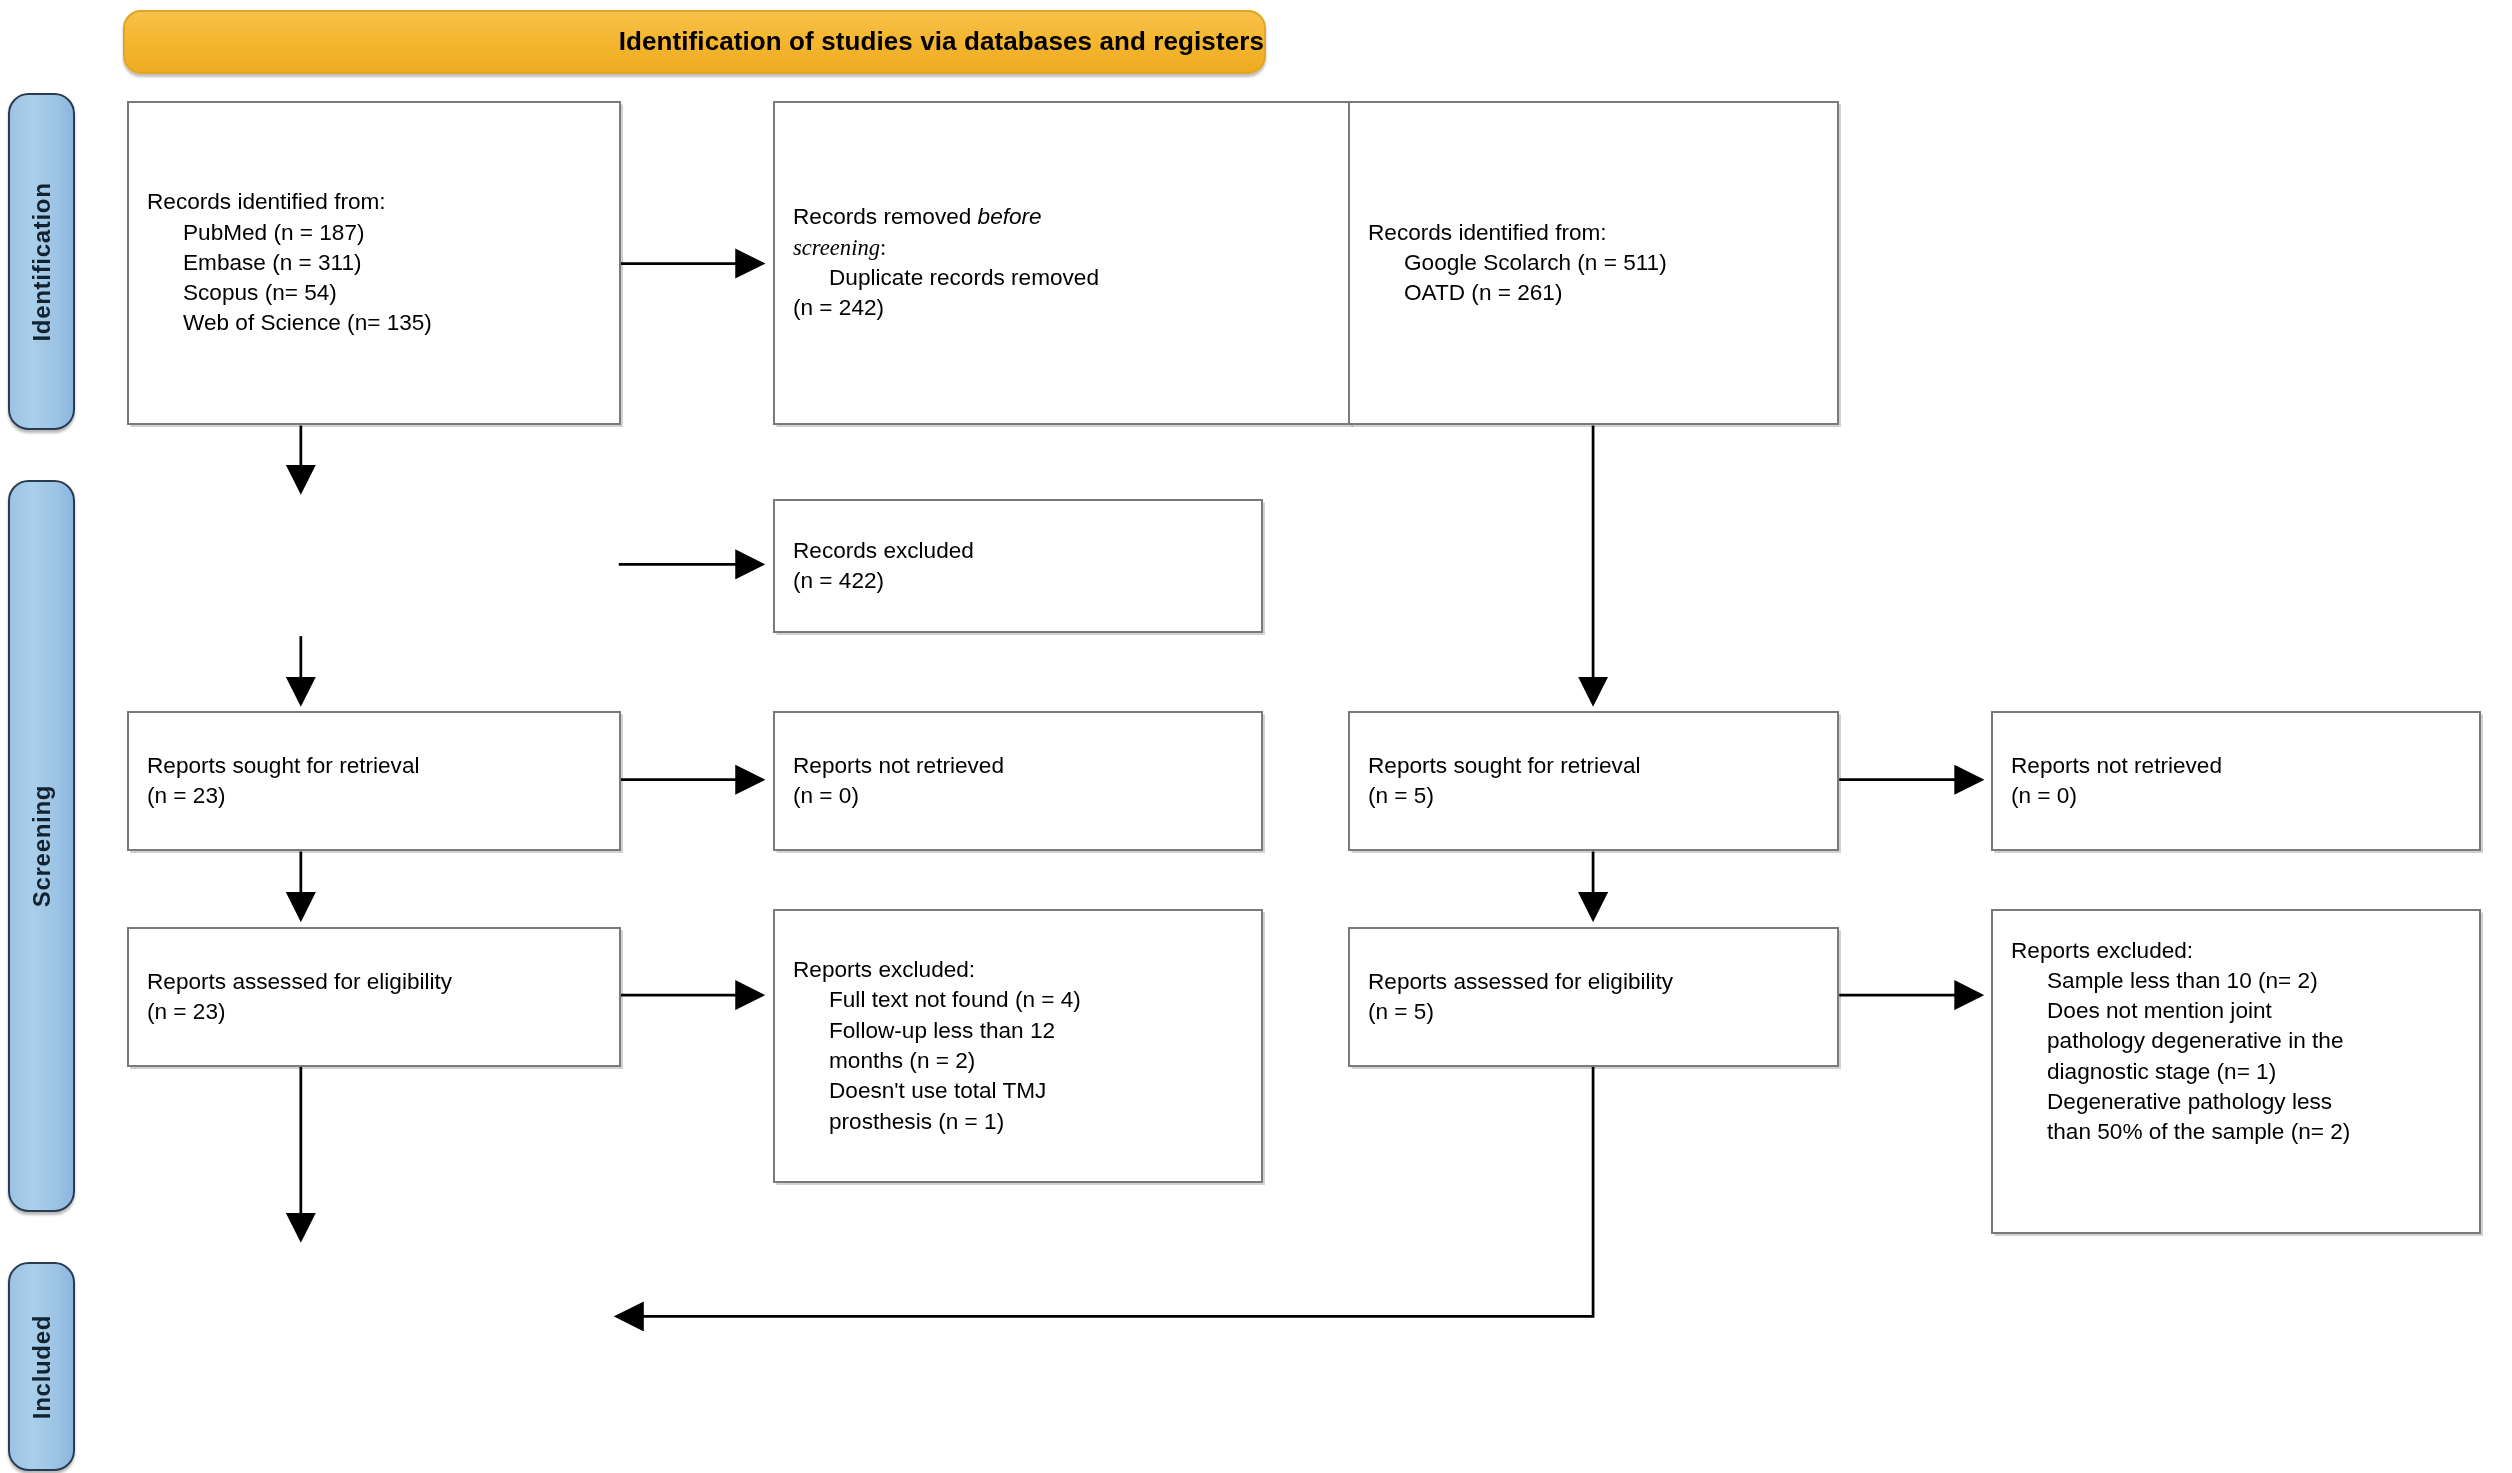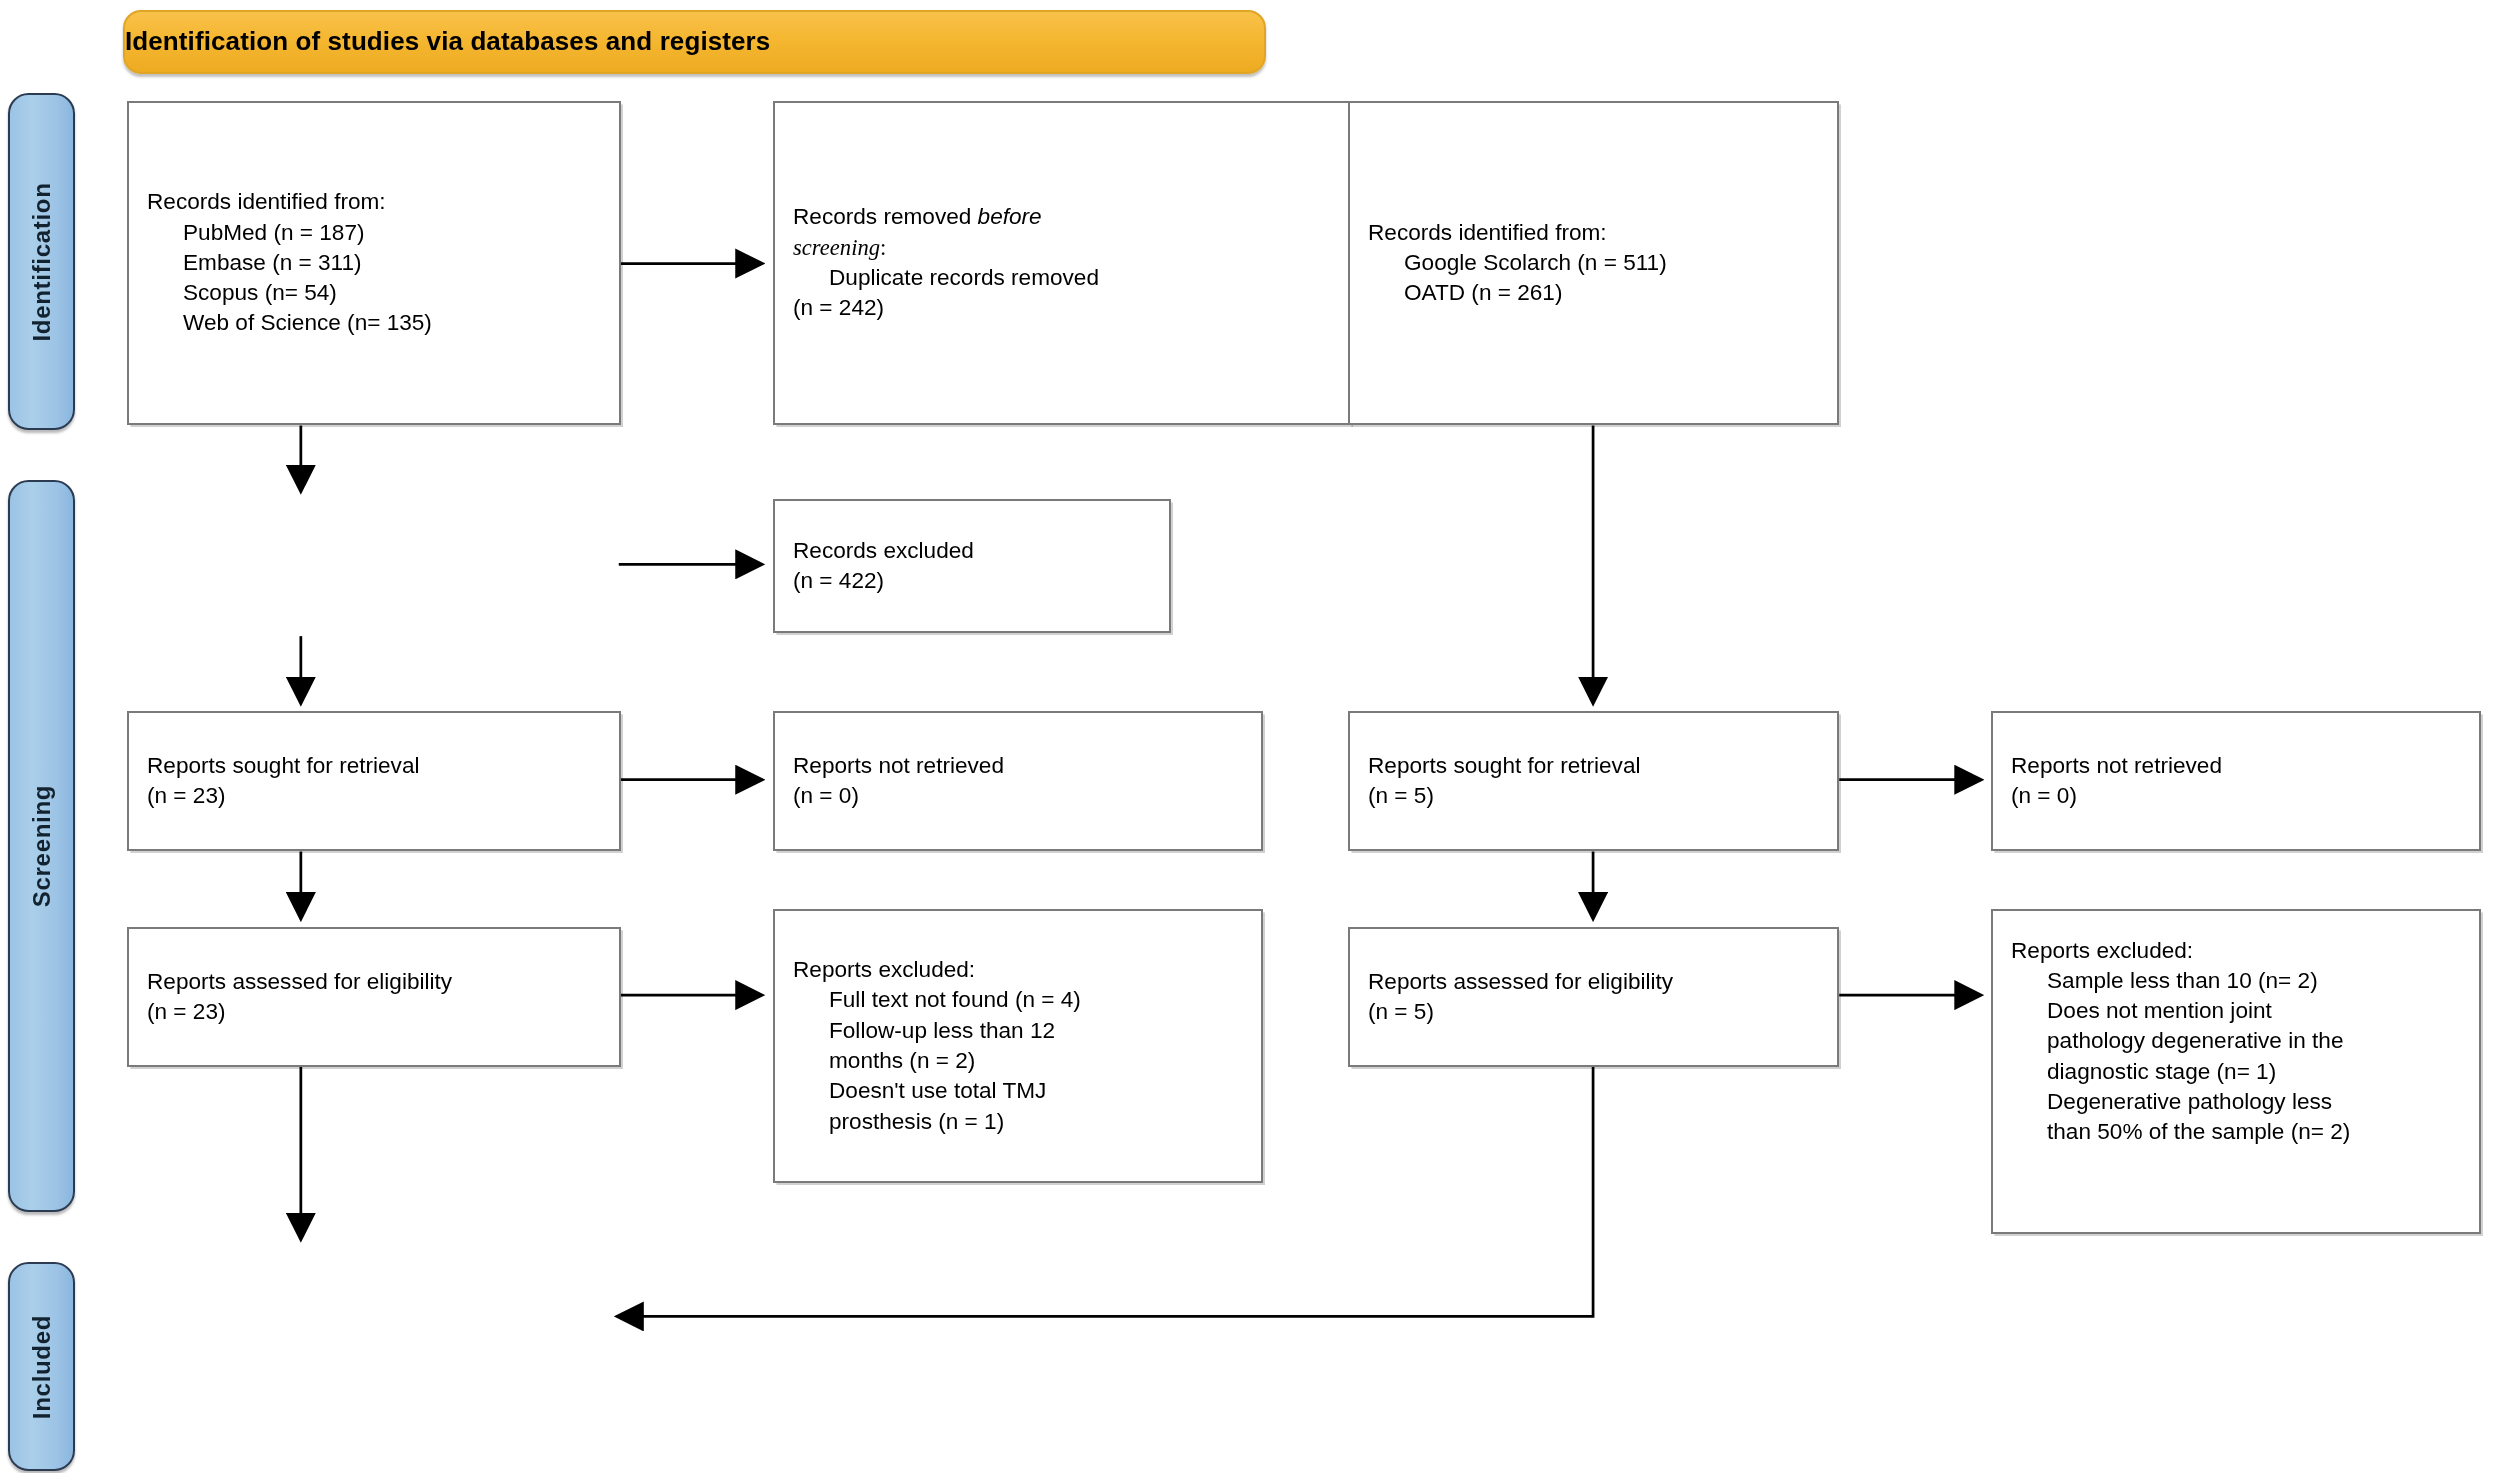--- a/index.html
+++ b/index.html
@@ -20,21 +20,21 @@
 
   
   .banner {
     position: absolute;
     background: linear-gradient(180deg, #f8c14a 0%, #f5b731 45%, #edab22 100%);
     border: 2.1px solid #e0a524;
     border-radius: 18px;
     box-shadow: 0 2.1px 2.7px rgba(0,0,0,0.25);
     display: flex;
     align-items: center;
-    justify-content: flex-start;
+    justify-content: flex-end;
     color: #000000;
     font-weight: bold;
     letter-spacing: 0.1px;
   }
 
   
   .stage-pill {
     position: absolute;
     background: linear-gradient(90deg, #9cc3e5 0%, #aacfea 35%, #9cc3e5 75%, #8ab6de 100%);
     border: 2.7px solid #2b3c52;
@@ -157,21 +157,21 @@
   <div class="fbox" style="left:773px; top:101px; width:578px; height:324px;">
     <div class="fbox-inner" style="font-size:22.6px;">
       <span><span>Records removed </span><em>before</em></span>
       <span style="display:block;font-family:Liberation Serif, serif;"><em>screening</em><span>:</span></span>
       <span class="ind">Duplicate records removed</span>
       <span style="display:block;">(n = 242)</span>
     </div>
   </div>
 
 
-  <div class="fbox" style="left:773px; top:499px; width:398px; height:134px;">
+  <div class="fbox" style="left:773px; top:499px; width:490px; height:134px;">
     <div class="fbox-inner" style="font-size:22.6px;">
       <span style="display:block;">Records excluded</span>
       <span style="display:block;">(n = 422)</span>
     </div>
   </div>
 
   <div class="fbox" style="left:127px; top:711px; width:494px; height:140px;">
     <div class="fbox-inner" style="font-size:22.6px;">
       <span style="display:block;">Reports sought for retrieval</span>
       <span style="display:block;">(n = 23)</span>

